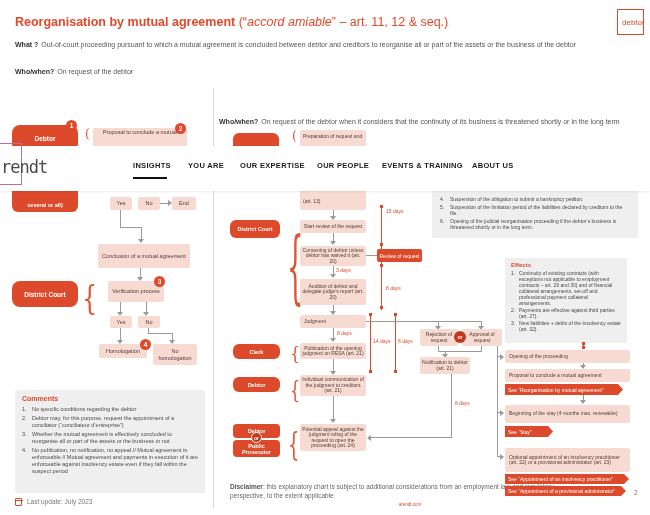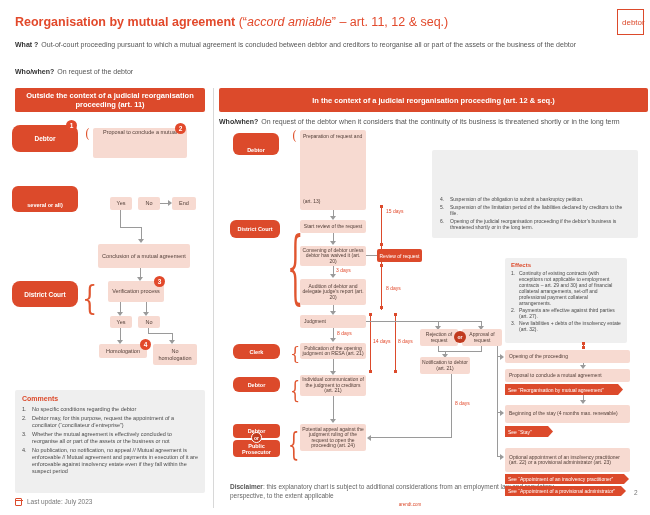--- a/index.html
+++ b/index.html
@@ -65,22 +65,20 @@
 <div id="canvas">
 
   <div class="abs ttl" style="left:15px;top:15px;"><b>Reorganisation by mutual agreement</b><span> (“</span><i>accord amiable</i><span>” – art. 11, 12 &amp; seq.)</span></div>
 
   <div class="abs" style="left:617px;top:9px;width:27px;height:26px;border:1px solid #DC4A2B;"></div>
   <div class="abs" style="left:622px;top:18px;font-size:8px;color:#DC4A2B;white-space:nowrap;">debtor</div>
 
   <div class="abs body-txt" style="left:15px;top:40px;width:575px;"><span class="lbl">What ?</span><span>Out-of-court proceeding pursuant to which a mutual agreement is concluded between debtor and creditors to reorganise all or part of the assets or the business of the debtor</span></div>
   <div class="abs body-txt" style="left:15px;top:67px;width:575px;"><span class="lbl">Who/when?</span><span>On request of the debtor</span></div>
 
-  <div class="abs colhdr" style="left:15px;top:88px;width:190px;height:24px;">Outside the context of a judicial reorganisation proceeding (art. 11)</div>
-  <div class="abs colhdr" style="left:219px;top:88px;width:429px;height:24px;">In the context of a judicial reorganisation proceeding (art. 12 &amp; seq.)</div>
   <div class="divider" style="left:213px;top:88px;height:420px;"></div>
 
   <div class="abs rbox" style="left:12px;top:125px;width:66px;height:27px;">Debtor</div>
   <div class="badge" style="left:66px;top:120px;">1</div>
   <div class="brace" style="left:85px;top:127px;font-size:12px;">(</div>
   <div class="abs pbox" style="left:93px;top:128px;width:94px;height:30px;align-items:flex-start;">Proposal to conclude a mutual</div>
   <div class="badge" style="left:175px;top:123px;">2</div>
 
   <div class="abs rbox sm" style="left:12px;top:186px;width:66px;height:26px;align-items:flex-end;padding-bottom:4px;">several or all)</div>
   <div class="abs pbox" style="left:110px;top:197px;width:22px;height:13px;">Yes</div>
@@ -295,14 +293,25 @@
   <div class="abs ribbon" style="left:505px;top:426px;width:48px;height:11px;">See “Stay”</div>
 
   <div class="abs pbox left" style="left:505px;top:448px;width:125px;height:24px;font-size:5px;line-height:5.5px;padding-left:4px;text-align:left;">Optional appointment of an insolvency practitioner (art. 22) or a provisional administrator (art. 23)</div>
   <div class="abs ribbon" style="left:505px;top:474px;width:124px;height:10px;">See “Appointment of an insolvency practitioner”</div>
   <div class="abs ribbon" style="left:505px;top:486px;width:121px;height:10px;">See “Appointment of a provisional administrator”</div>
 
   <div class="abs footer-txt" style="left:230px;top:483px;width:360px;"><span class="lbl">Disclaimer</span><span>: this explanatory chart is subject to additional considerations from an employment law and regulatory perspective, to the extent applicable</span></div>
   <div class="abs" style="left:230px;top:502px;width:360px;text-align:center;font-size:4.5px;color:#DC4A2B;">arendt.com</div>
   <div class="abs" style="left:634px;top:489px;font-size:6.5px;color:#777;">2</div>
 
+  <div class="navbar">
+    <div class="logo-square" style="left:-20px;top:-3px;width:42px;height:42px;"></div>
+    <div class="logo-word" style="left:1px;top:11px;">rendt</div>
+    <span class="navitem" style="left:133px;">INSIGHTS</span>
+    <span class="navitem" style="left:188px;">YOU ARE</span>
+    <span class="navitem" style="left:240px;">OUR EXPERTISE</span>
+    <span class="navitem" style="left:317px;">OUR PEOPLE</span>
+    <span class="navitem" style="left:382px;">EVENTS &amp; TRAINING</span>
+    <span class="navitem" style="left:472px;">ABOUT US</span>
+    <div style="position:absolute;left:133px;top:31px;width:34px;height:2px;background:#111;"></div>
+  </div>
 
 </div>
 
 </body></html>

